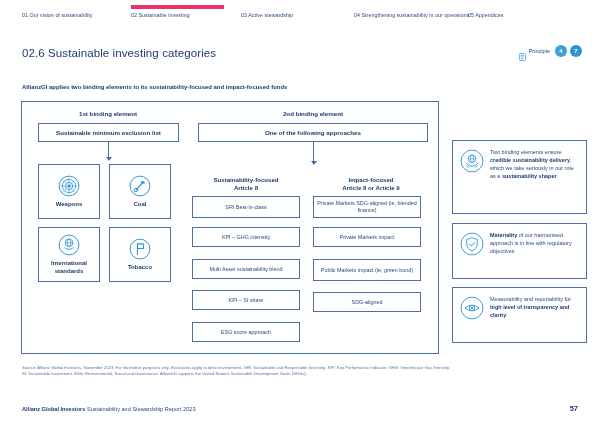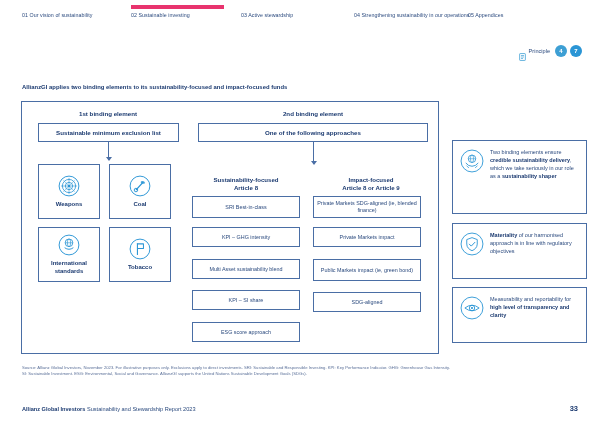--- a/index.html
+++ b/index.html
@@ -129,20 +129,21 @@
 
   <div class="topnav">
     <div class="nav-underline"></div>
     <div class="nav-item n1">01 Our vision of sustainability</div>
     <div class="nav-item n2">02 Sustainable investing</div>
     <div class="nav-item n3">03 Active stewardship</div>
     <div class="nav-item n4">04 Strengthening sustainability in our operations</div>
     <div class="nav-item n5">05 Appendices</div>
   </div>
 
+  <div class="title">02.6 Sustainable investing categories</div>
 
   <div class="principle">
     <span class="doc-icon">
       <svg viewBox="0 0 12 14" width="7" height="8">
         <rect x="1" y="1" width="10" height="12" rx="1" fill="none" stroke="#3d9fd4" stroke-width="1.4"></rect>
         <line x1="3.4" y1="4.4" x2="8.6" y2="4.4" stroke="#3d9fd4" stroke-width="1.2"></line>
         <line x1="3.4" y1="7" x2="8.6" y2="7" stroke="#3d9fd4" stroke-width="1.2"></line>
         <line x1="3.4" y1="9.6" x2="7" y2="9.6" stroke="#3d9fd4" stroke-width="1.2"></line>
       </svg>
     </span>
@@ -271,15 +272,15 @@
       </svg>
     </span>
     <span class="stext"><span>Measurability and reportability for </span><b>high level of transparency and clarity</b></span>
   </div>
 
   <div class="footnote">Source: Allianz Global Investors, November 2023. For illustrative purposes only. Exclusions apply to direct investments. SRI: Sustainable and Responsible Investing. KPI: Key Performance Indicator. GHG: Greenhouse Gas Intensity. SI: Sustainable Investment. ESG: Environmental, Social and Governance. AllianzGI supports the United Nations Sustainable Development Goals (SDGs).</div>
 
   <div class="footer">
     <b>Allianz Global Investors</b><span> Sustainability and Stewardship Report 2023</span>
   </div>
-  <div class="pageno">33</div>
+  <div class="pageno">57</div>
 
 </div>
 
 </body></html>

